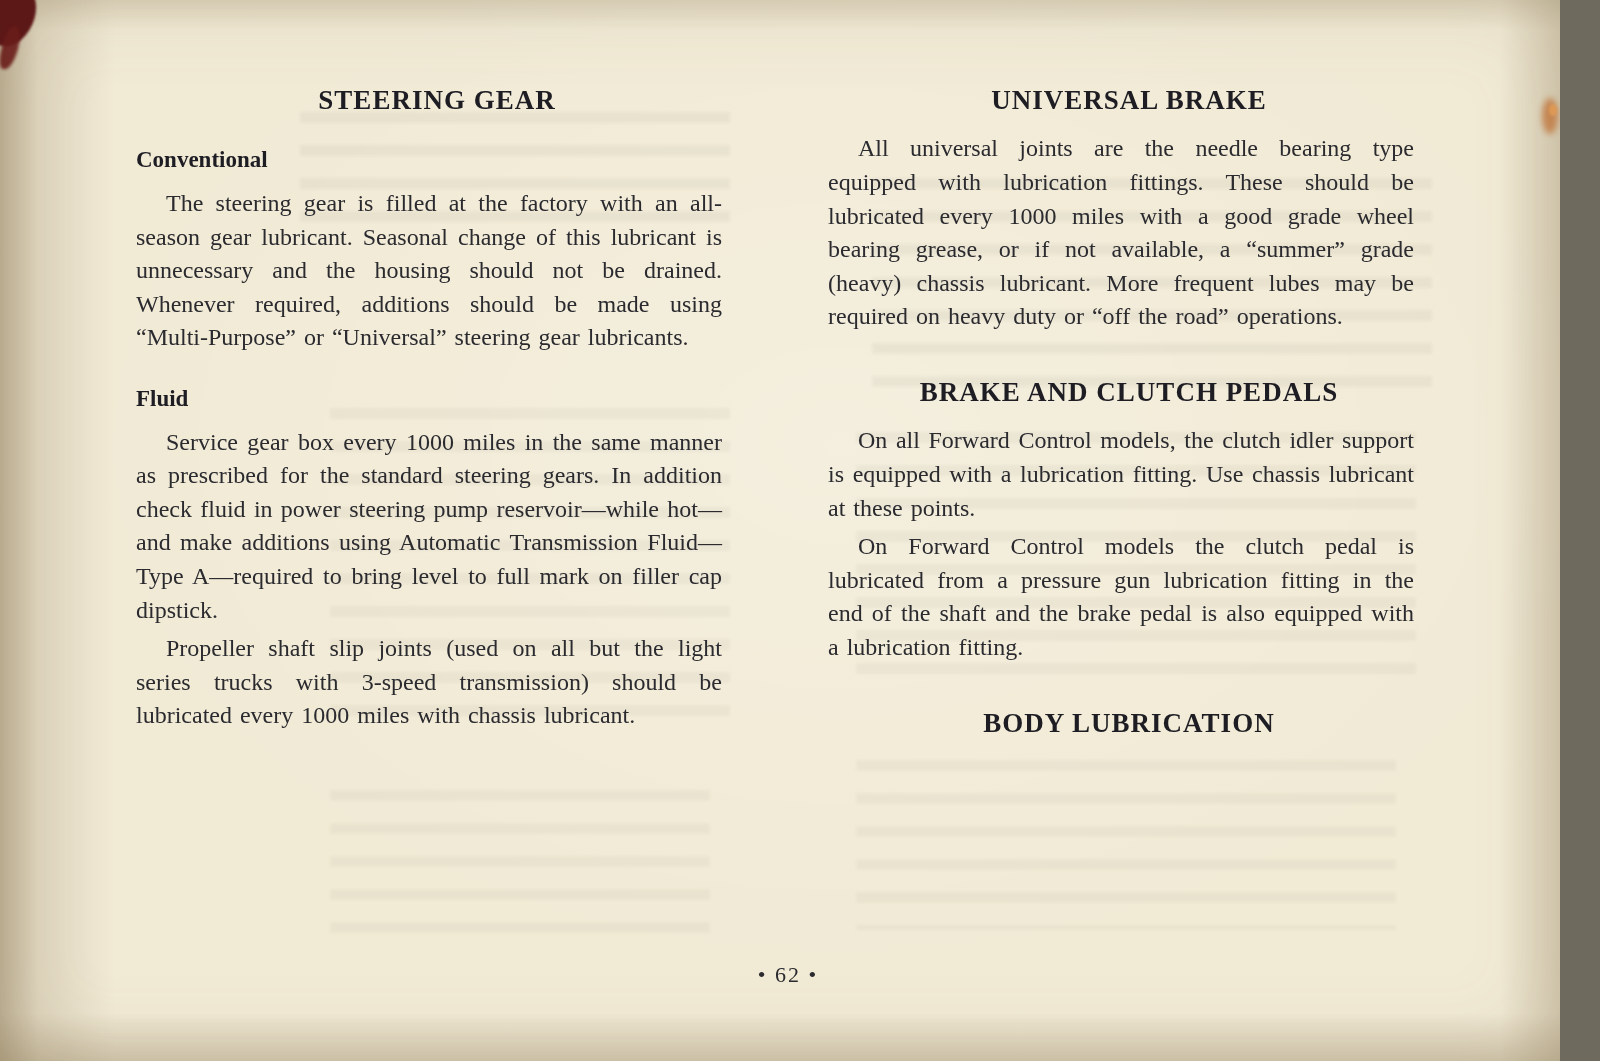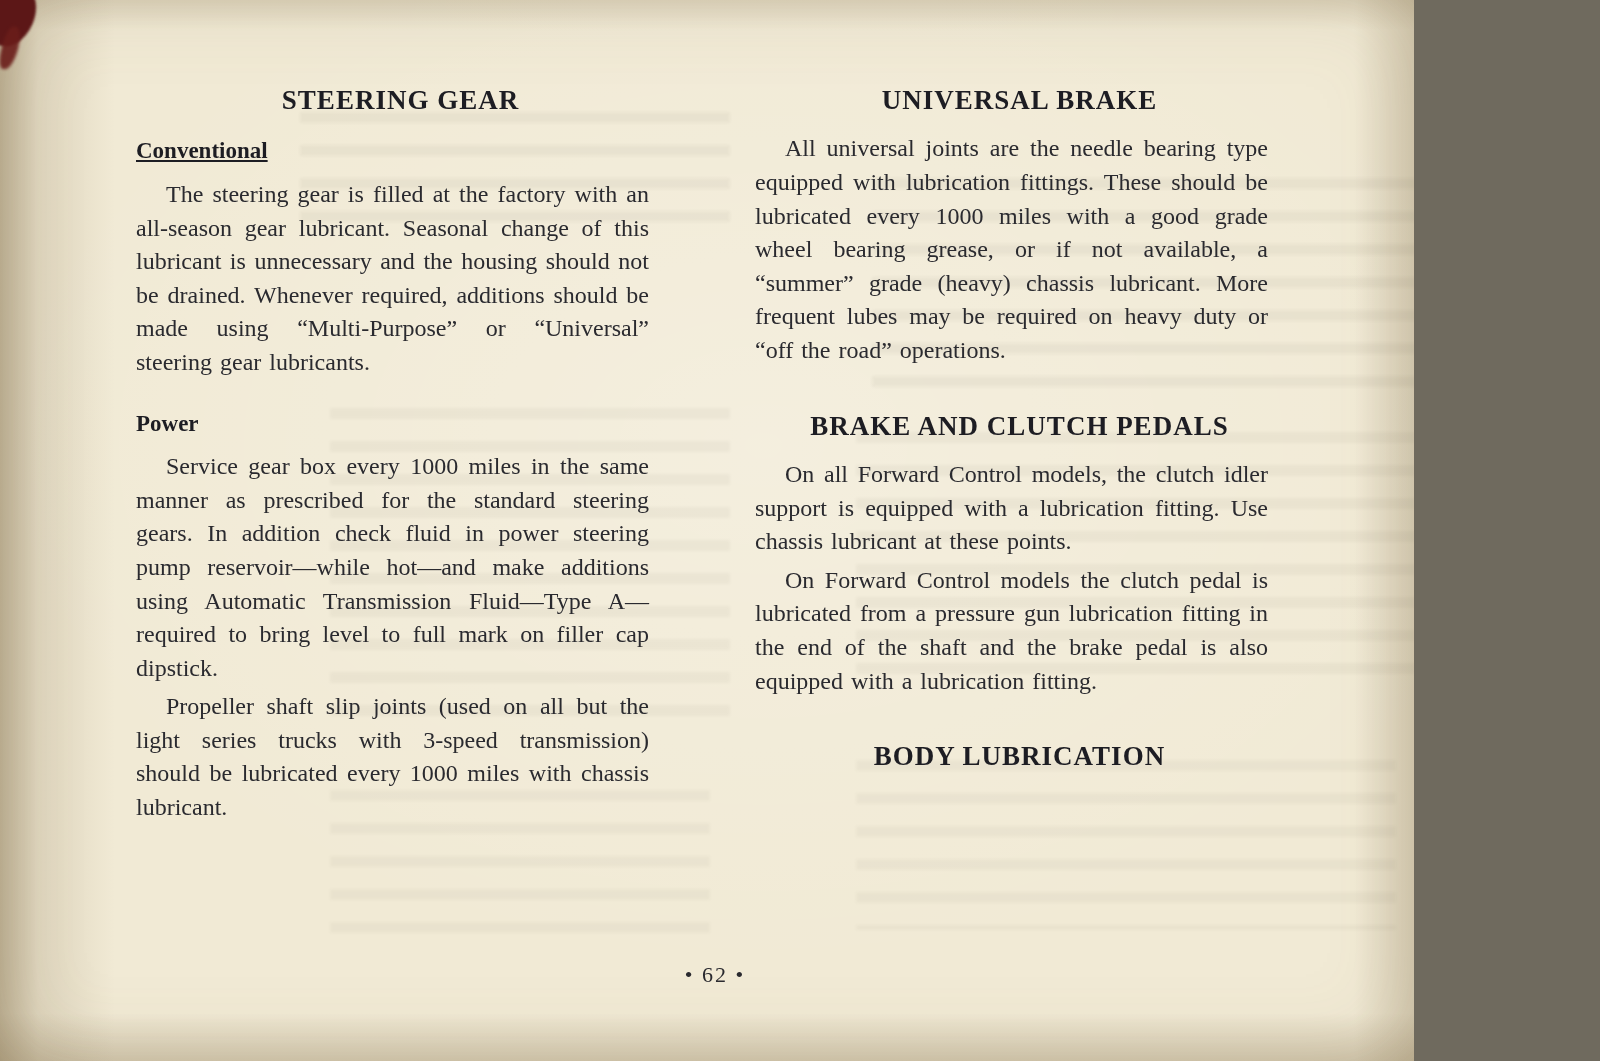--- a/index.html
+++ b/index.html
@@ -1,20 +1,20 @@
 <!DOCTYPE html>
 <html><head>
 <meta charset="utf-8">
 <style>
   * { box-sizing: border-box; }
   html, body { margin: 0; padding: 0; background: #6f6a5e; }
 
   .page {
     position: relative;
-    width: 1414px;
+    width: 1560px;
     height: 1061px;
     overflow: hidden;
     font-family: "Liberation Serif", "DejaVu Serif", serif;
     color: #2a2a2f;
     background:
       radial-gradient(1100px 760px at 54% 42%, rgba(255,255,255,0.22), rgba(255,255,255,0) 70%),
       linear-gradient(90deg, rgba(148,130,96,0.55) 0px, rgba(148,130,96,0.20) 38px, rgba(148,130,96,0) 115px),
       linear-gradient(270deg, rgba(150,132,98,0.30) 0px, rgba(150,132,98,0) 60px),
       linear-gradient(180deg, rgba(150,132,98,0.22) 0px, rgba(150,132,98,0) 30px),
       linear-gradient(0deg, rgba(140,120,85,0.30) 0px, rgba(140,120,85,0) 48px),
@@ -97,21 +97,21 @@
   .heading.mt-lg { margin-top: 64px; }
   .heading.mt-md { margin-top: 42px; }
 
   .subheading {
     font-size: 23px;
     font-weight: bold;
     color: #1d1d23;
     margin: 30px 0 13px 0;
     line-height: 1.2;
   }
-  .heading + .subheading { margin-top: 21px; text-decoration: underline; }
+  .heading + .subheading { margin-top: 30px; }
 
   .body {
     font-size: 24px;
     line-height: 33.6px;
     text-align: justify;
     text-indent: 30px;
     word-spacing: 2px;
     margin: 0 16px 5px 0;
   }
 
@@ -142,21 +142,21 @@
   <div class="ghost g6"></div>
 
   <div class="columns">
 
     <div class="col">
       <h2 class="heading">STEERING GEAR</h2>
 
       <h3 class="subheading">Conventional</h3>
       <p class="body">The steering gear is filled at the factory with an all-season gear lubricant. Seasonal change of this lubricant is unnecessary and the housing should not be drained. Whenever required, additions should be made using “Multi-Purpose” or “Universal” steering gear lubricants.</p>
 
-      <h3 class="subheading">Power</h3>
+      <h3 class="subheading">Fluid</h3>
       <p class="body">Service gear box every 1000 miles in the same manner as prescribed for the standard steering gears. In addition check fluid in power steering pump reservoir—while hot—and make additions using Automatic Transmission Fluid—Type A—required to bring level to full mark on filler cap dipstick.</p>
 
       <p class="body">Propeller shaft slip joints (used on all but the light series trucks with 3-speed transmission) should be lubricated every 1000 miles with chassis lubricant.</p>
     </div>
 
     <div class="col">
       <h2 class="heading">UNIVERSAL BRAKE</h2>
       <p class="body">All universal joints are the needle bearing type equipped with lubrication fittings. These should be lubricated every 1000 miles with a good grade wheel bearing grease, or if not available, a “summer” grade (heavy) chassis lubricant. More frequent lubes may be required on heavy duty or “off the road” operations.</p>
 
       <h2 class="heading mt-md">BRAKE AND CLUTCH PEDALS</h2>

